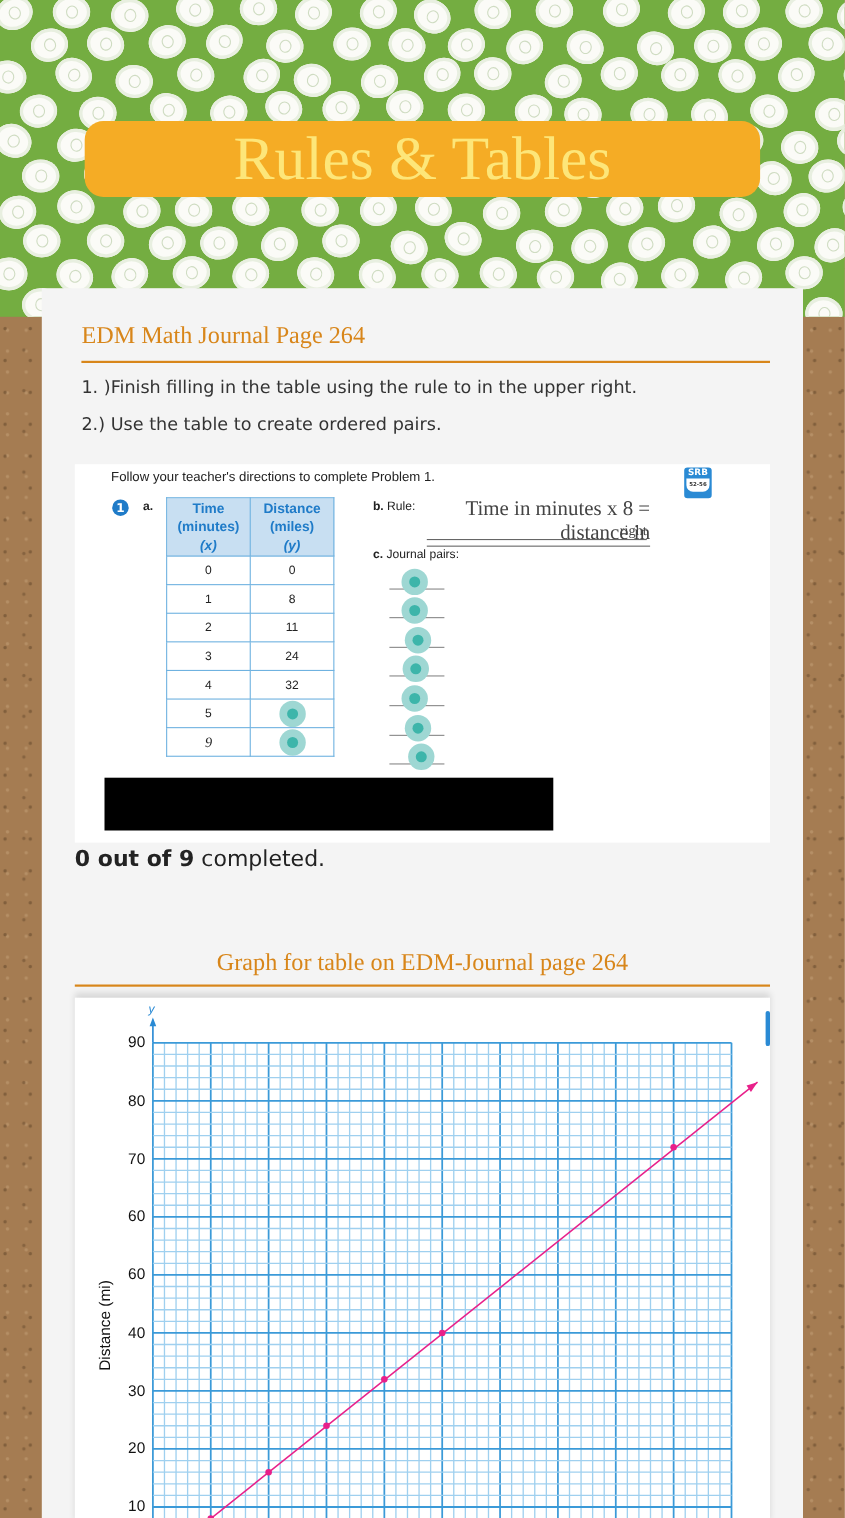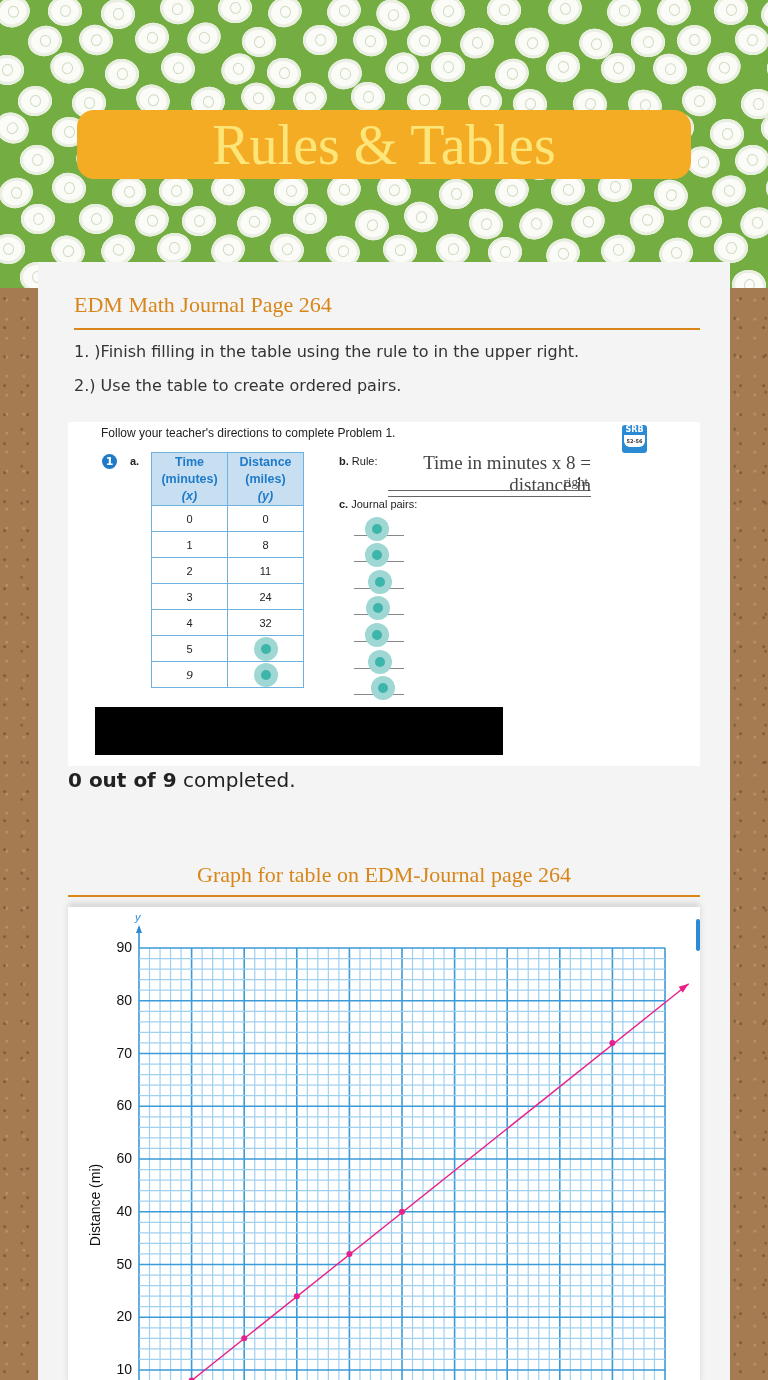--- a/index.html
+++ b/index.html
@@ -403,21 +403,21 @@
         <circle cx="176.2" cy="431.35" r="3" fill="#e8208a"></circle>
         <circle cx="228.8" cy="389.15000000000003" r="3" fill="#e8208a"></circle>
         <circle cx="281.4" cy="346.95000000000005" r="3" fill="#e8208a"></circle>
         <circle cx="334" cy="304.75" r="3" fill="#e8208a"></circle>
         <circle cx="544.4000000000001" cy="135.95" r="3" fill="#e8208a"></circle>
       </svg>
     <div class="ylabel">Distance (mi)</div>
     <div id="yticks">
         <div class="ytick" style="top: 454px;">10</div>
         <div class="ytick" style="top: 401.25px;">20</div>
-        <div class="ytick" style="top: 348.5px;">50</div>
+        <div class="ytick" style="top: 348.5px;">30</div>
         <div class="ytick" style="top: 295.75px;">40</div>
         <div class="ytick" style="top: 243px;">60</div>
         <div class="ytick" style="top: 190.25px;">60</div>
         <div class="ytick" style="top: 137.5px;">70</div>
         <div class="ytick" style="top: 84.75px;">80</div>
         <div class="ytick" style="top: 32px;">90</div>
       </div>
   </div>
 </div>
 

